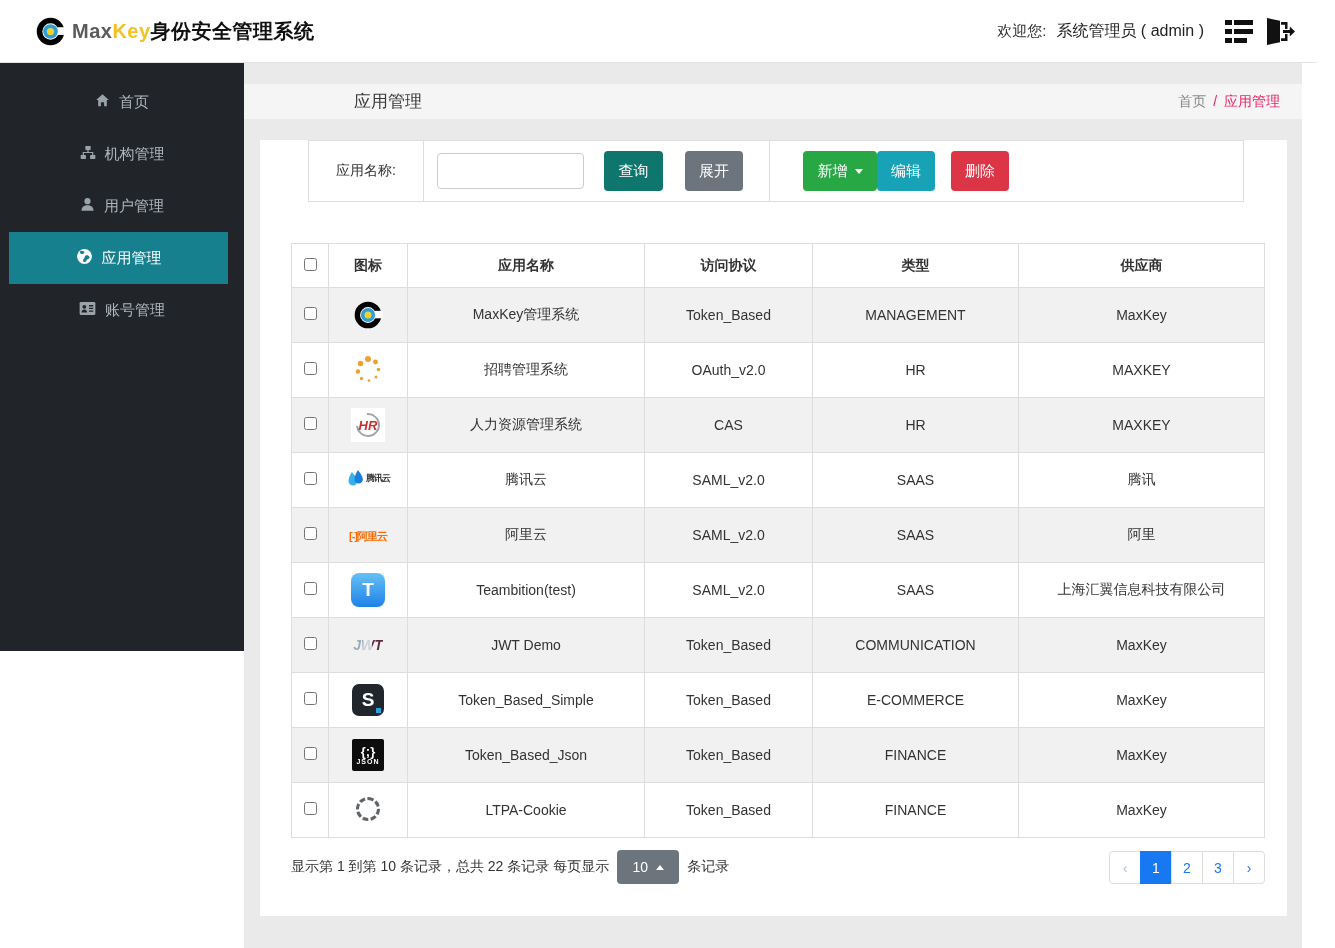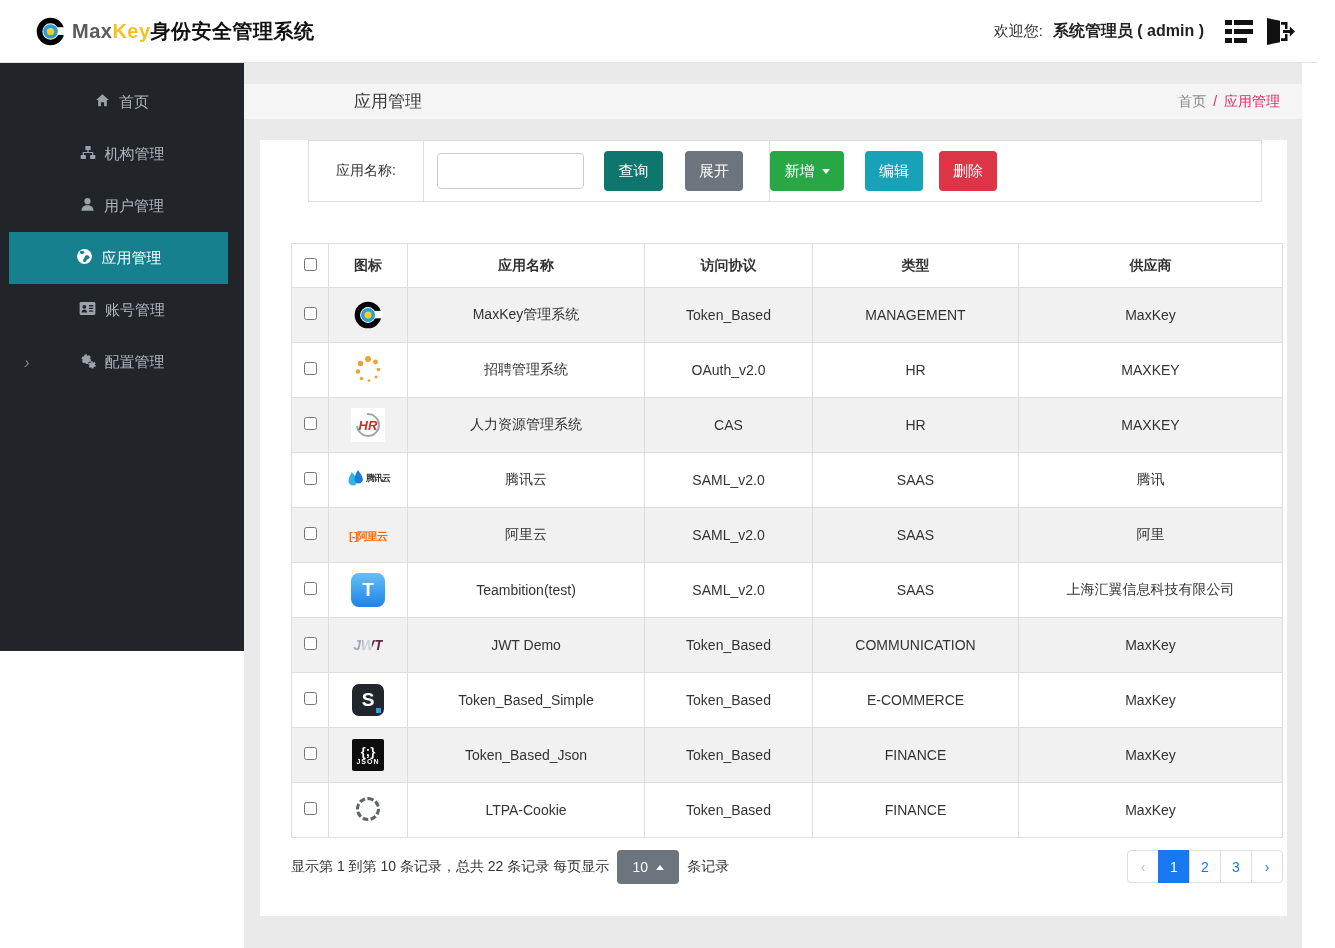--- a/index.html
+++ b/index.html
@@ -9,21 +9,21 @@
 
   
   .topbar{height:63px;background:#fff;border-bottom:1px solid #e3e3e3;display:flex;align-items:center;flex:0 0 63px}
   .brand{display:flex;align-items:center;margin-left:35px;gap:6px;cursor:pointer}
   .brand-text{font-size:20px;font-weight:bold;letter-spacing:.5px}
   .brand-text .bmax{color:#5b5b5b}
   .brand-text .bkey{color:#f3c222}
   .brand-text .bsuffix{color:#111}
   .top-right{margin-left:auto;margin-right:22px;display:flex;align-items:center;gap:10px}
   .welcome{font-size:15px;color:#333}
-  .username{font-size:16px;font-weight:bold;color:#222;margin-right:10px}
+  .username{font-size:16px;font-weight:normal;color:#222;margin-right:10px}
   .top-ico{display:inline-flex;align-items:center;cursor:pointer}
 
   
   .body-wrap{flex:1;display:flex;min-height:0}
   .sidebar{width:244px;flex:0 0 244px;background:#fff}
   .menu{background:#212529;height:588px;padding-top:13px}
   .sitem{position:relative;height:52px;display:flex;align-items:center;justify-content:center;
     gap:9px;color:#aeb6bc;font-size:15px;cursor:pointer}
   .sitem svg{fill:#9aa3aa}
   .sitem.active{background:#17808e;color:#fff;margin:0 16px 0 9px}
@@ -36,35 +36,35 @@
   
   .title-band{margin-top:21px;height:35px;background:#f5f5f5;display:flex;align-items:center;
     padding:0 22px 0 110px}
   .page-title{font-size:17px;color:#3a3a3a}
   .crumbs{margin-left:auto;font-size:14px}
   .crumb-home{color:#8a8a8a;cursor:pointer}
   .crumb-sep{color:#e62565;margin:0 3px}
   .crumb-cur{color:#e62565}
 
   
-  .card{margin:17px 15px 0 16px;height:776px;background:#fff;padding:0 4px 0 31px}
+  .card{margin:17px 15px 0 16px;height:776px;background:#fff;padding:0 22px 0 31px}
 
   
   .toolbar{margin:21px 21px 0 17px;height:62px;border:1px solid #ddd;display:flex;align-items:center}
   .tb-label{width:114px;text-align:center;font-size:14px;color:#333}
   .vdiv{height:60px;border-left:1px solid #ddd}
   .tb-input{margin-left:13px;width:147px;height:36px;border:1px solid #ccc;border-radius:4px;padding:0 8px;font-size:14px;outline:none}
   .btn{border:none;border-radius:4px;color:#fff;font-size:15px;height:40px;cursor:pointer;
     display:inline-flex;align-items:center;justify-content:center;font-family:inherit}
   .btn-query{background:#0f766e;width:59px;margin-left:20px}
   .btn-expand{background:#6c757d;width:58px;margin-left:22px}
   .tb-div2{margin-left:26px}
-  .btn-add{background:#28a745;width:74px;gap:7px}
+  .btn-add{background:#28a745;width:74px;margin-left:33px;gap:7px}
   .caret-down{width:0;height:0;border-left:4px solid transparent;border-right:4px solid transparent;border-top:5px solid #fff}
-  .btn-edit{background:#17a2b8;width:58px;margin-left:21px}
+  .btn-edit{background:#17a2b8;width:58px;}
   .btn-del{background:#dc3545;width:58px;margin-left:16px}
 
   
   table{margin-top:41px;width:100%;border-collapse:collapse;table-layout:fixed}
   th,td{border:1px solid #ddd;text-align:center;vertical-align:middle;font-size:14px;color:#333;
     overflow:hidden;white-space:nowrap}
   th{height:44px;font-weight:bold}
   td{height:55px}
   tbody tr:nth-child(odd){background:#f1f1f1}
   input[type=checkbox]{width:13px;height:13px;cursor:pointer}
@@ -85,21 +85,21 @@
   .sicon{position:relative;width:32px;height:32px;border-radius:7px;background:#20262c;color:#fff;
     font-size:19px;font-weight:bold;display:inline-flex;align-items:center;justify-content:center}
   .sicon::after{content:"";position:absolute;right:3px;bottom:3px;width:5px;height:5px;background:#2aa0e0}
   .jsonicon{width:32px;height:32px;background:#0d0d0d;border-radius:2px;display:inline-flex;flex-direction:column;
     align-items:center;justify-content:center;color:#fff}
   .jsonicon b{font-size:13px;line-height:13px;color:#fff}
   .jsonicon i{font-size:7px;font-style:normal;font-weight:bold;color:#fff;letter-spacing:1px}
   .ltpaicon{width:24px;height:24px;border:3.5px dashed #5f6469;border-radius:50%;display:inline-block}
 
   
-  .pgn{margin-top:12px;display:flex;align-items:flex-start}
+  .pgn{margin-top:12px;display:flex;align-items:flex-end}
   .pgn-left{font-size:14px;color:#333;display:flex;align-items:center;gap:8px}
   .psize{background:#6c757d;color:#fff;border:none;border-radius:4px;width:62px;height:34px;font-size:14px;
     display:inline-flex;align-items:center;justify-content:center;gap:8px;cursor:pointer;font-family:inherit}
   .caret-up{width:0;height:0;border-left:4px solid transparent;border-right:4px solid transparent;border-bottom:5px solid #fff}
   .pgn-right{margin-left:auto;display:flex}
   .pbtn{width:32px;height:33px;border:1px solid #ddd;background:#fff;color:#1778f2;font-size:14px;
     display:inline-flex;align-items:center;justify-content:center;cursor:pointer;margin-left:-1px;font-family:inherit}
   .pbtn.first{border-radius:4px 0 0 4px;margin-left:0;color:#9fc0ee}
   .pbtn.last{border-radius:0 4px 4px 0}
   .pbtn.active{background:#1778f2;border-color:#1778f2;color:#fff}
@@ -191,30 +191,20 @@
           <span><svg width="17" height="15" viewBox="0 0 16 14">
                 <rect x=".6" y=".8" width="14.8" height="12.4" rx="1.3"></rect>
                 <circle cx="5" cy="5.4" r="1.8" fill="#212529"></circle>
                 <path d="M2.4 10.8c0-2 1.3-2.8 2.6-2.8s2.6.8 2.6 2.8z" fill="#212529"></path>
                 <path d="M9.4 4.4h4M9.4 6.9h4M9.4 9.4h4" stroke="#212529" stroke-width="1.2" fill="none"></path>
               </svg></span>
           <span>账号管理</span>
         </div>
 
 
-        <div class="sitem">
-          <i class="chev"></i>
-          <span><svg width="16" height="16" viewBox="0 0 16 16" fill="none" stroke="#9aa3aa">
-                <circle cx="6.3" cy="6.2" r="3.7" stroke-width="2.3" stroke-dasharray="2.4 1.4"></circle>
-                <circle cx="6.3" cy="6.2" r="1.5" stroke-width="1.4"></circle>
-                <circle cx="12.1" cy="11.9" r="2.7" stroke-width="2" stroke-dasharray="1.7 1.1"></circle>
-                <circle cx="12.1" cy="11.9" r="1" stroke-width="1.1"></circle>
-              </svg></span>
-          <span>配置管理</span>
-        </div>
 
 
       </nav>
     </aside>
 
     <main class="main">
 
       <div class="title-band">
         <span class="page-title">应用管理</span>
         <span class="crumbs">

